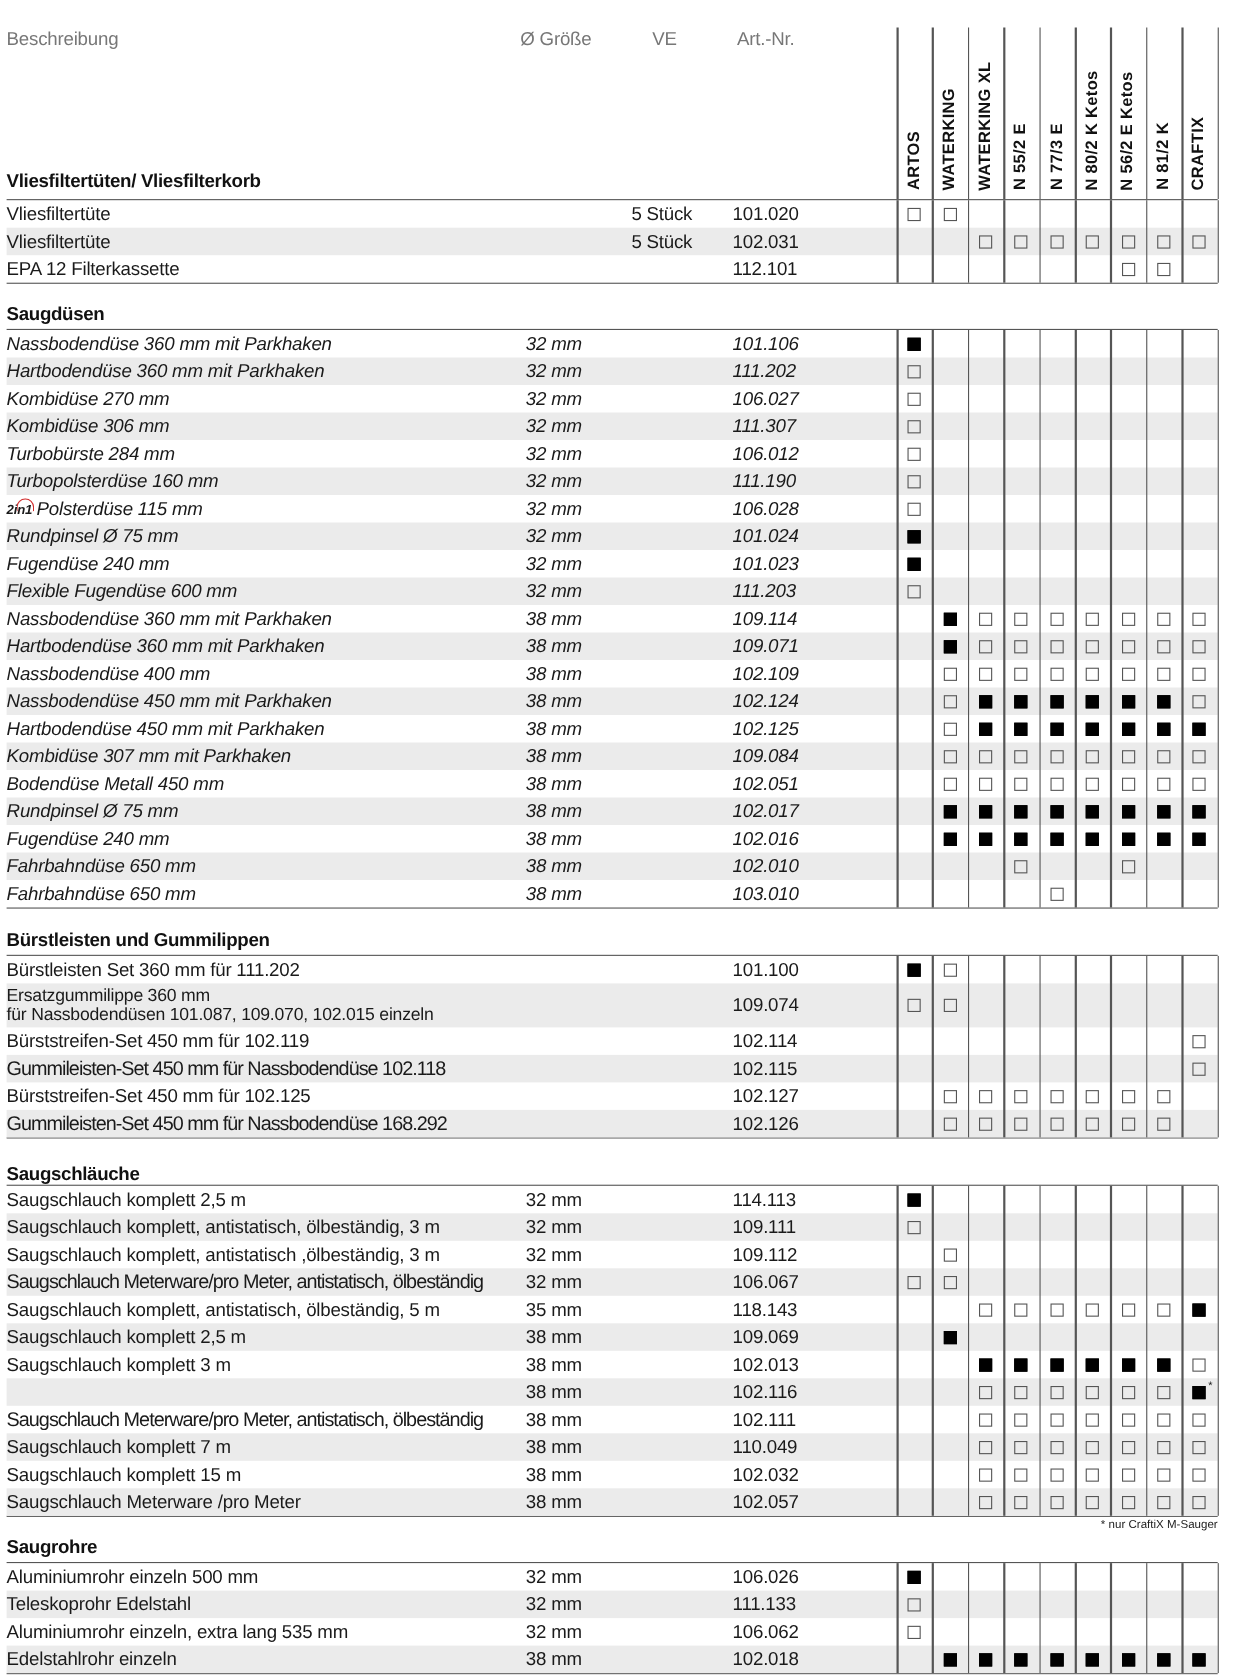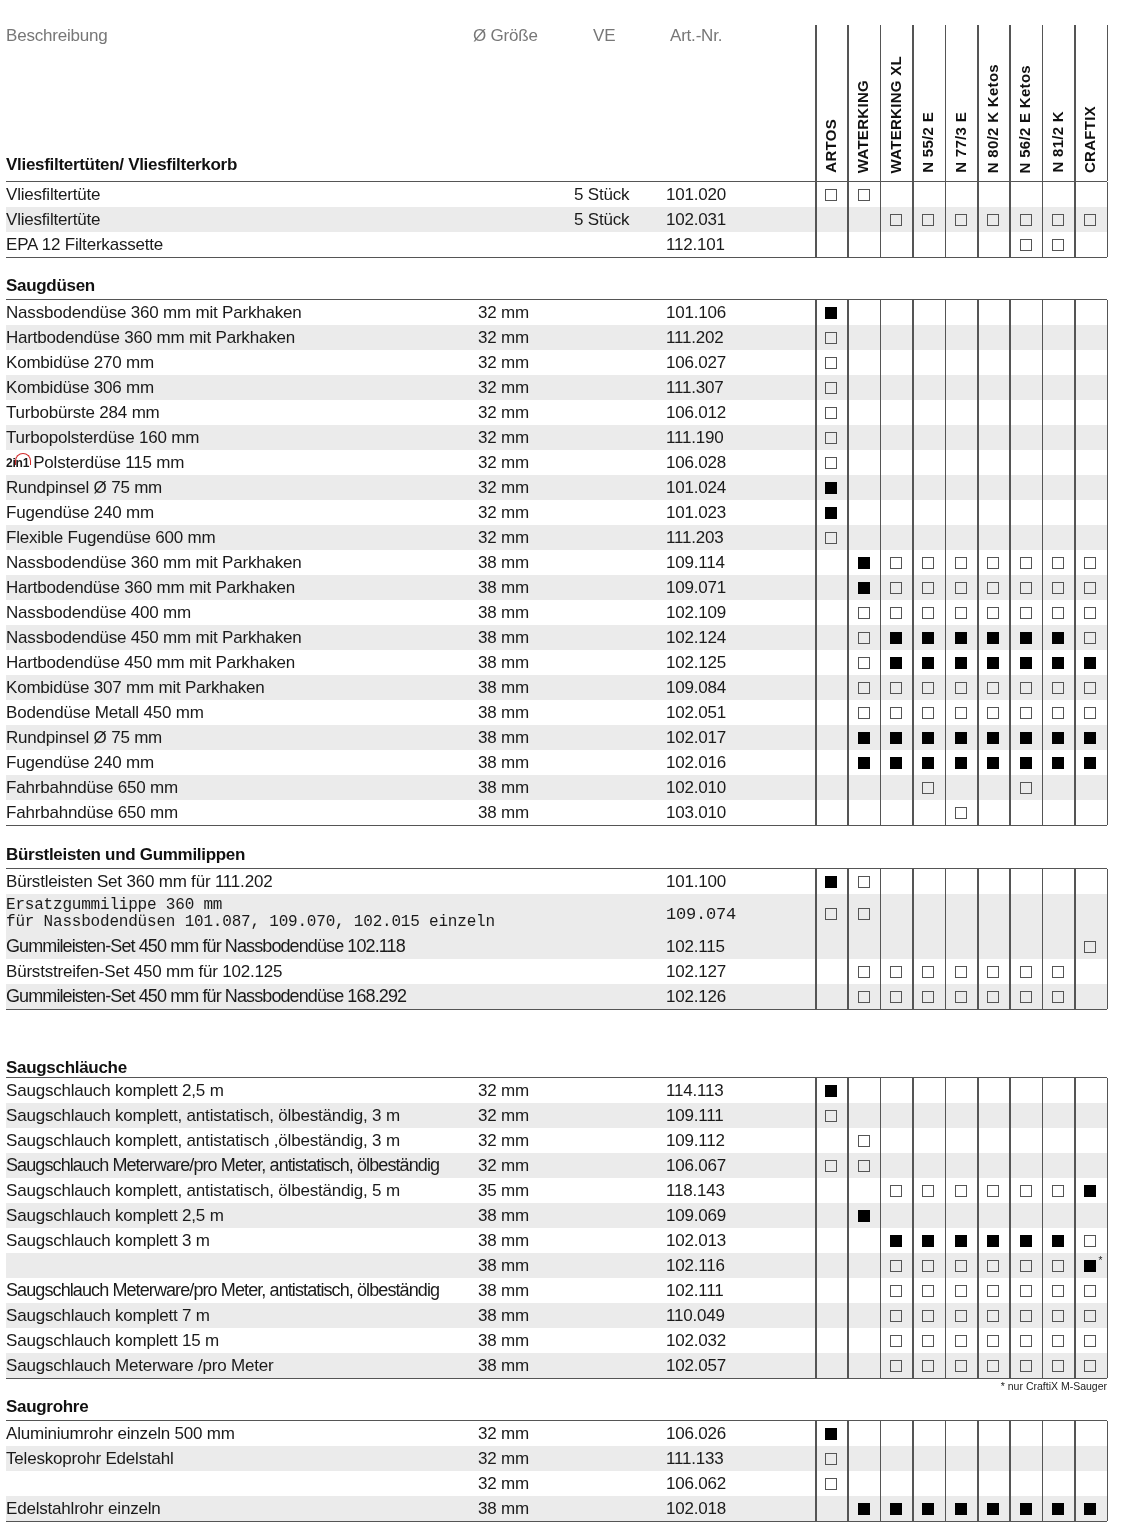--- a/index.html
+++ b/index.html
@@ -14,21 +14,21 @@
   .model-label {
     position: absolute; bottom: 8px;
     writing-mode: vertical-rl; transform: rotate(180deg);
     font-weight: bold; font-size: 15px; color: #111; letter-spacing: 0.3px;
     white-space: nowrap;
   }
 
   .section-title { position: absolute; left: 6px; font-weight: bold; font-size: 17px; color: #111; letter-spacing: -0.3px; }
   .section { position: absolute; left: 6px; width: 1101px; border-top: 1.5px solid #555; border-bottom: 1.5px solid #555; }
   .row { position: relative; height: 25px; }
-  .row.tall { height: 40px; font-family: Liberation Mono, monospace; }
+  .row.tall { height: 40px; }
   .row.stripe { background: #ebebeb; }
   .cell { position: absolute; top: 0; height: 100%; display: flex; align-items: center; font-size: 17px; color: #1a1a1a; white-space: nowrap; letter-spacing: -0.2px; }
   .c-desc { left: 0; }
   .c-desc.condensed { letter-spacing: -0.9px; font-size: 18px; }
   .c-desc.two-line { flex-direction: column; align-items: flex-start; justify-content: center; line-height: 17px; font-size: 16px; }
   .c-size { left: 472px; }
   .c-ve { left: 568px; }
   .c-art { left: 660px; }
 
   .marks { position: absolute; left: 809px; top: 0; height: 100%; width: 292px; }
@@ -124,21 +124,21 @@
         <div class="vline" style="left: 97.2px;"></div>
         <div class="vline" style="left: 129.6px;"></div>
         <div class="vline" style="left: 162px;"></div>
         <div class="vline" style="left: 194.4px;"></div>
         <div class="vline" style="left: 226.8px;"></div>
         <div class="vline" style="left: 259.2px;"></div>
         <div class="vline" style="left: 291.6px;"></div>
       </div>
     </div>
     <div class="section-title" style="top: 276px;">Saugdüsen</div>
-    <div class="section" style="top: 299px;">
+    <div class="section" style="top: 299px; font-style: italic;">
       <div class="row">
         <div class="cell c-desc">
           <span>Nassbodendüse 360 mm mit Parkhaken</span>
         </div>
         <div class="cell c-size">32 mm</div>
         <div class="cell c-ve"></div>
         <div class="cell c-art">101.106</div>
         <div class="marks">
           <div class="mark filled" style="left: 10.2px;"></div>
         </div>
@@ -461,20 +461,31 @@
           <span>für Nassbodendüsen 101.087, 109.070, 102.015 einzeln</span>
         </div>
         <div class="cell c-size"></div>
         <div class="cell c-ve"></div>
         <div class="cell c-art">109.074</div>
         <div class="marks">
           <div class="mark open" style="left: 10.2px;"></div>
           <div class="mark open" style="left: 42.6px;"></div>
         </div>
       </div>
+      <div class="row">
+        <div class="cell c-desc">
+          <span>Bürststreifen-Set 450 mm für 102.119</span>
+        </div>
+        <div class="cell c-size"></div>
+        <div class="cell c-ve"></div>
+        <div class="cell c-art">102.114</div>
+        <div class="marks">
+          <div class="mark open" style="left: 269.4px;"></div>
+        </div>
+      </div>
       <div class="row stripe">
         <div class="cell c-desc condensed">
           <span>Gummileisten-Set 450 mm für Nassbodendüse 102.118</span>
         </div>
         <div class="cell c-size"></div>
         <div class="cell c-ve"></div>
         <div class="cell c-art">102.115</div>
         <div class="marks">
           <div class="mark open" style="left: 269.4px;"></div>
         </div>
@@ -734,20 +745,23 @@
           <span>Teleskoprohr Edelstahl</span>
         </div>
         <div class="cell c-size">32 mm</div>
         <div class="cell c-ve"></div>
         <div class="cell c-art">111.133</div>
         <div class="marks">
           <div class="mark open" style="left: 10.2px;"></div>
         </div>
       </div>
       <div class="row">
+        <div class="cell c-desc">
+          <span>Aluminiumrohr einzeln, extra lang 535 mm</span>
+        </div>
         <div class="cell c-size">32 mm</div>
         <div class="cell c-ve"></div>
         <div class="cell c-art">106.062</div>
         <div class="marks">
           <div class="mark open" style="left: 10.2px;"></div>
         </div>
       </div>
       <div class="row stripe">
         <div class="cell c-desc">
           <span>Edelstahlrohr einzeln</span>

